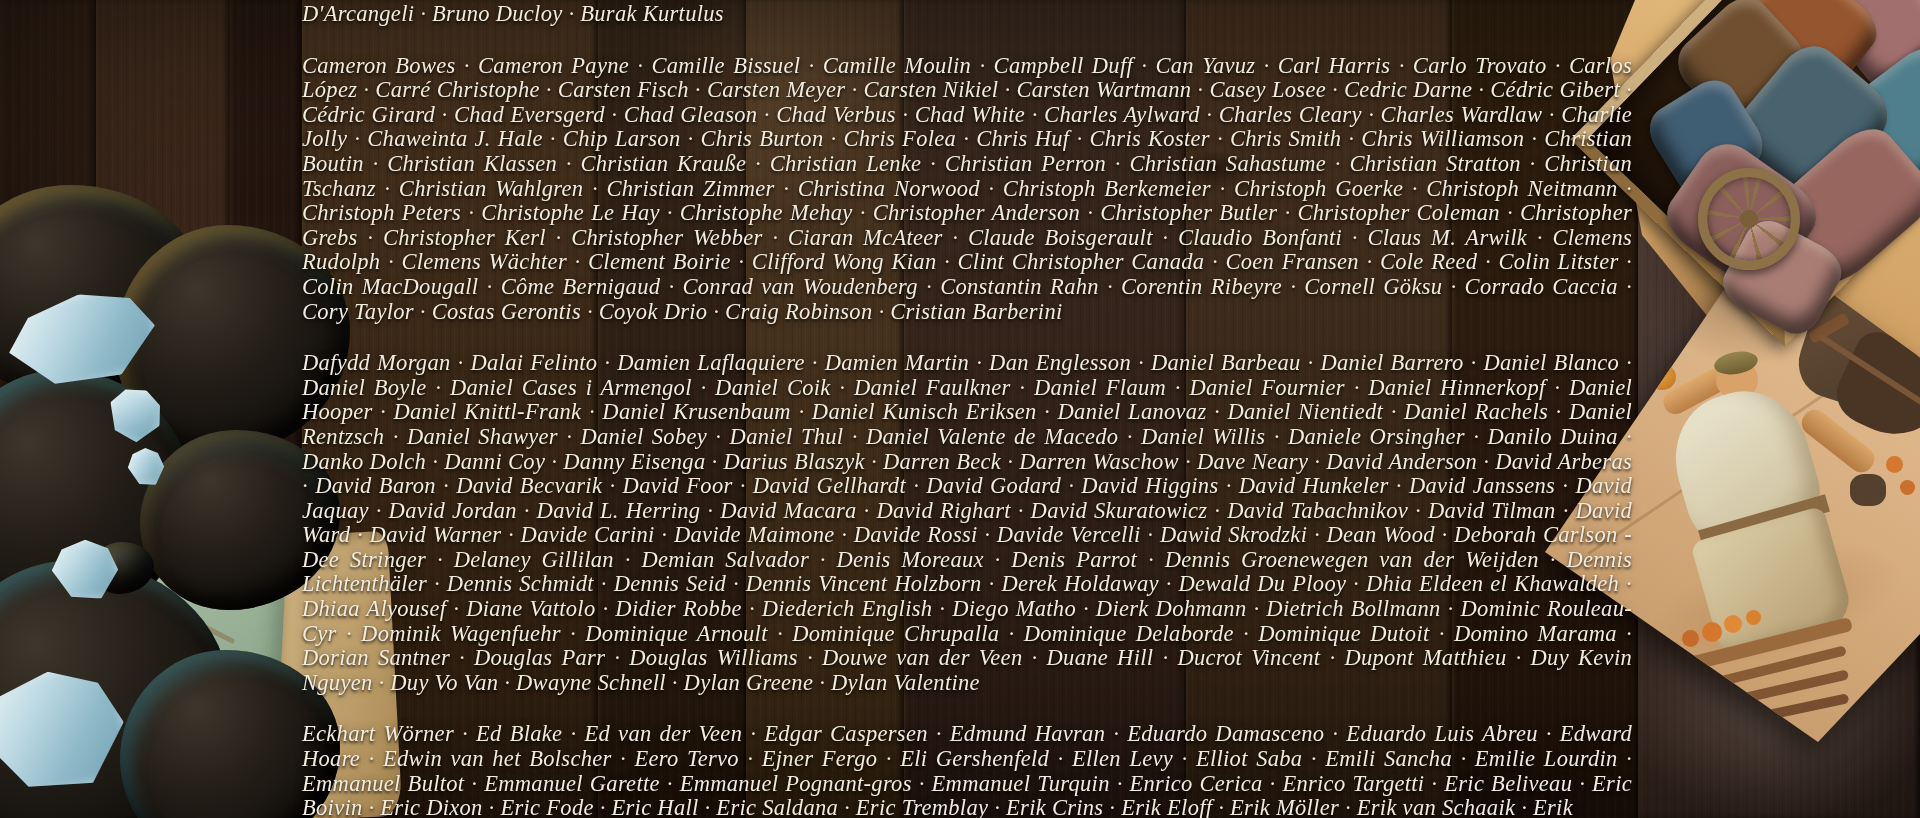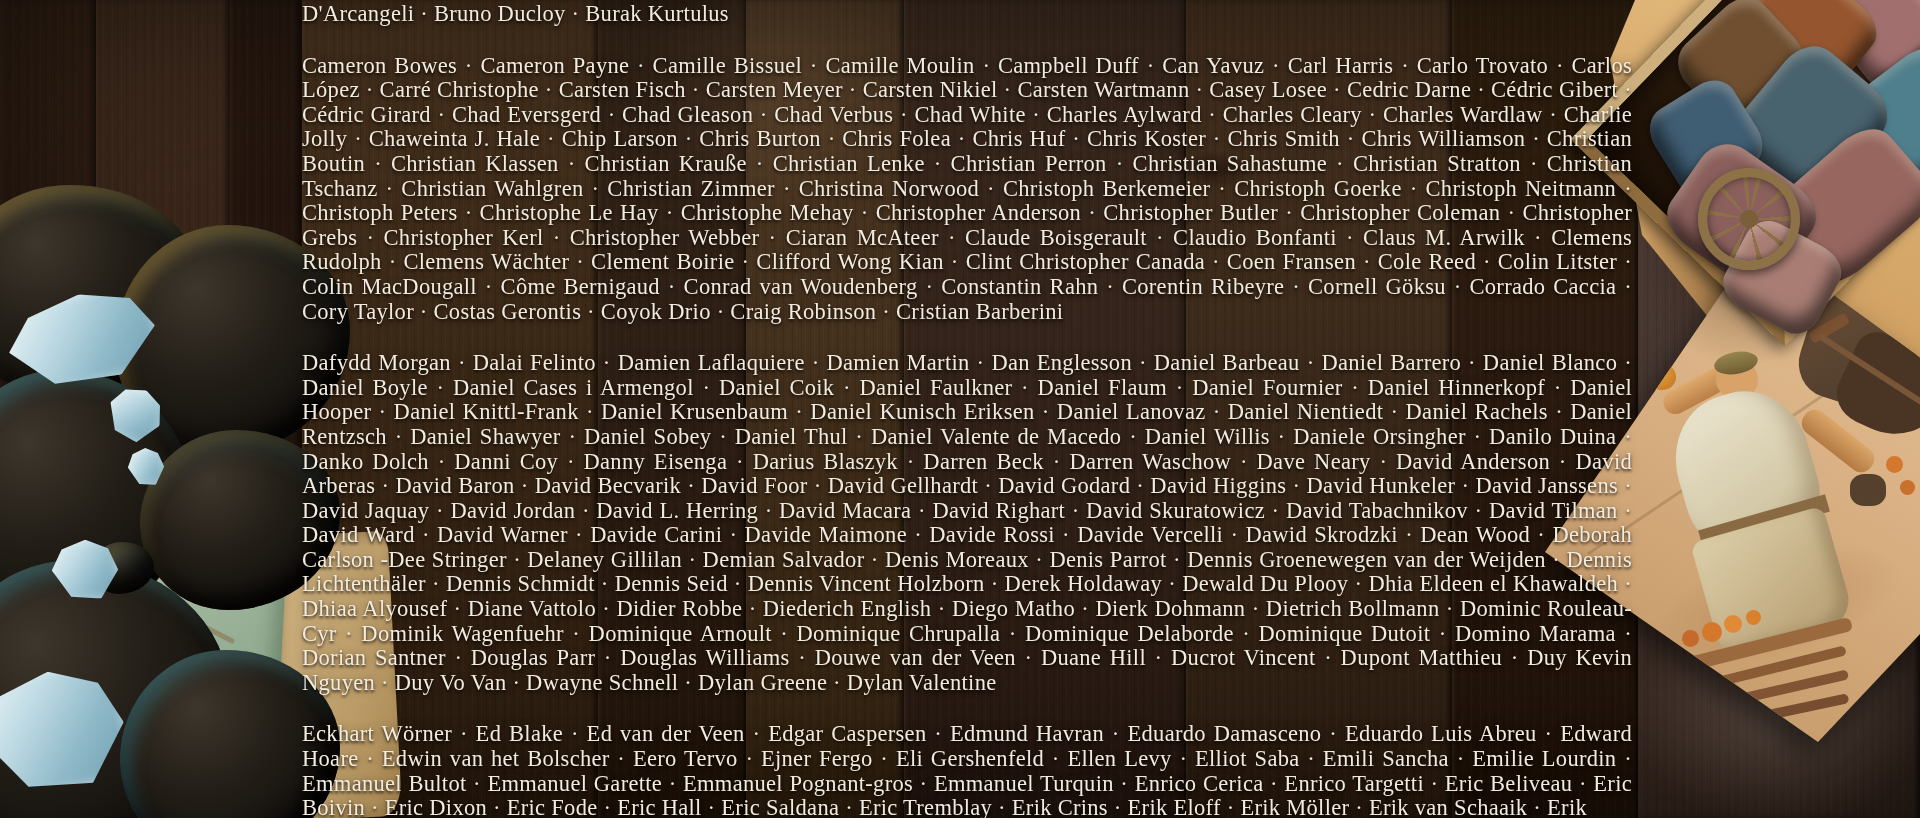--- a/index.html
+++ b/index.html
@@ -1,21 +1,21 @@
 <!DOCTYPE html>
 <html><head>
 <meta charset="utf-8">
 <style>
   html,body{margin:0;padding:0;}
   body{
     width:1920px;height:818px;overflow:hidden;position:relative;
     background:#1c120b;
     font-family:"Liberation Serif","DejaVu Serif",serif;
   }
-  .stage{position:absolute;inset:0;}
+  .stage{position:absolute;inset:0;font-style:italic;}
   
   .planks{position:absolute;inset:0;display:flex;z-index:1;}
   .plank{height:100%;box-shadow:inset -4px 0 6px -2px rgba(0,0,0,.75), inset 2px 0 4px -1px rgba(110,85,60,.28);}
   .grain{position:absolute;inset:0;z-index:2;pointer-events:none;
     background:repeating-linear-gradient(90deg, rgba(0,0,0,.10) 0 1px, rgba(0,0,0,0) 1px 4px, rgba(255,255,255,.02) 4px 5px, rgba(0,0,0,0) 5px 9px);}
   .vignette{position:absolute;inset:0;z-index:2;pointer-events:none;
     box-shadow:inset 0 0 180px rgba(0,0,0,.55);}
   .streak{position:absolute;z-index:2;pointer-events:none;border-radius:50%;}
   
   .rock{position:absolute;z-index:4;border-radius:48% 52% 56% 44% / 52% 46% 54% 48%;

